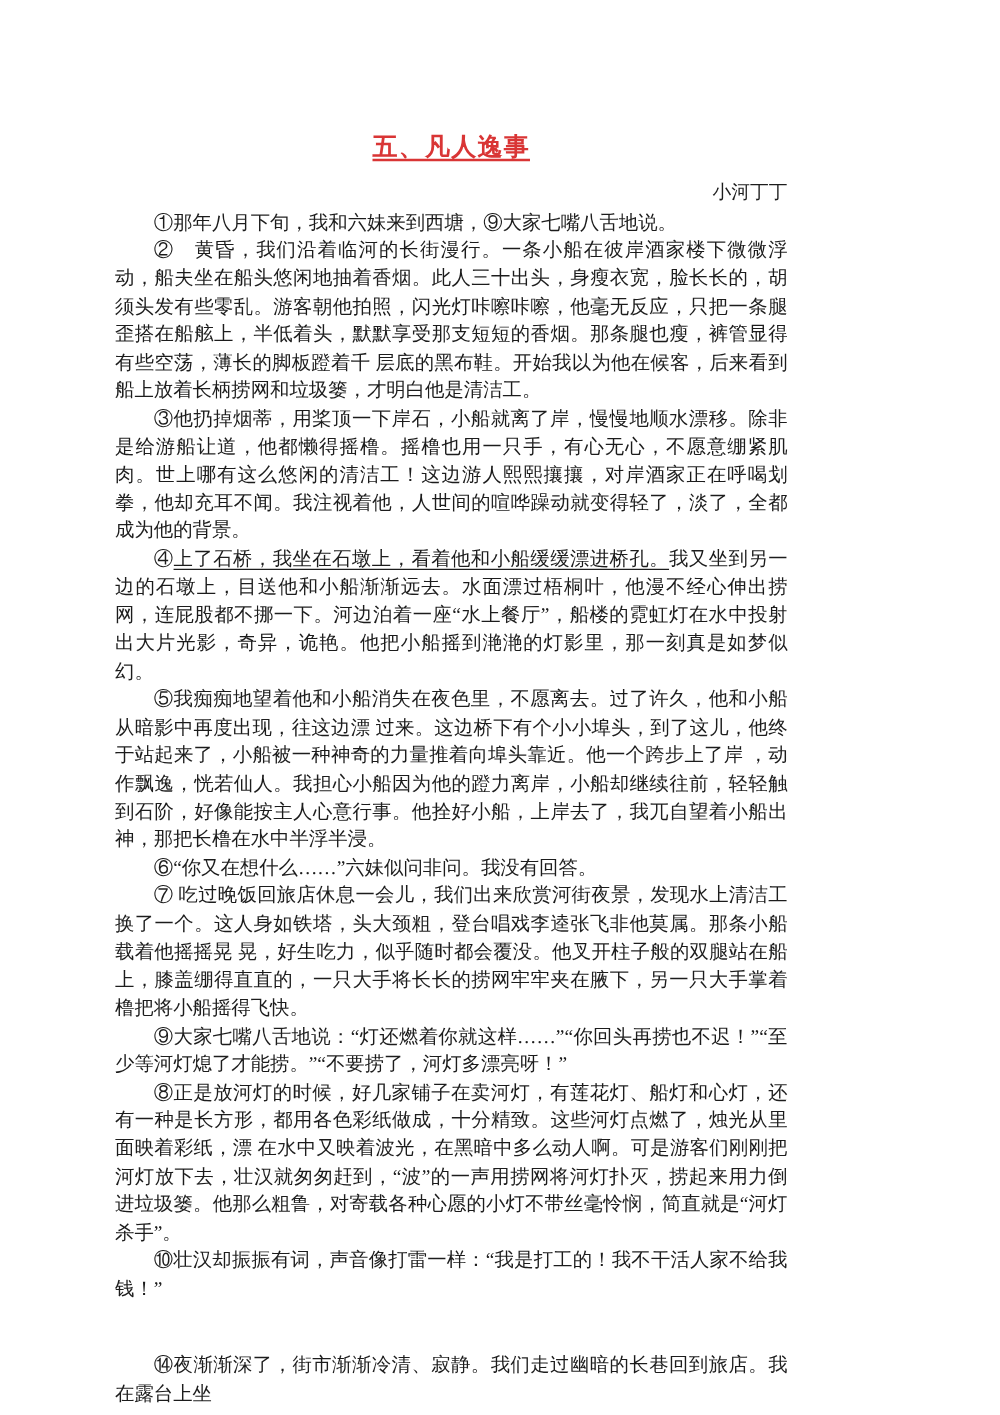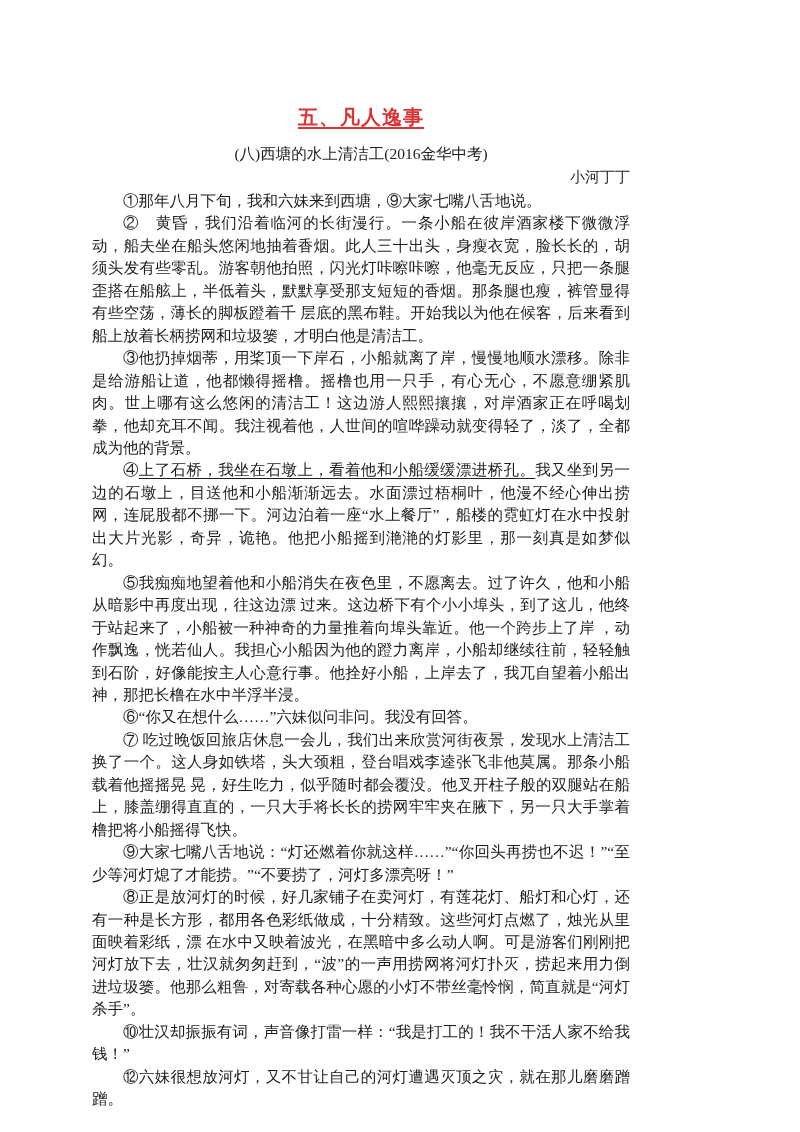--- a/index.html
+++ b/index.html
@@ -62,29 +62,27 @@
     text-decoration: underline;
     text-underline-offset: 3px;
     margin-top: 16px;
   }
 </style>
 </head>
 <body>
 
 <div class="page">
   <h1 class="title" style="color: rgb(217, 53, 53);"><span class="tline">五、凡人逸事</span></h1>
-  <div class="subtitle">(八)西塘的水上清洁工(2016金华中考)</div>
   <div class="author">小河丁丁</div>
   <div class="body-text" id="passage-body">
       <p><span>①那年八月下旬，我和六妹来到西塘，⑨大家七嘴八舌地说。</span></p>
       <p><span>②　黄昏，我们沿着临河的长街漫行。一条小船在彼岸酒家楼下微微浮动，船夫坐在船头悠闲地抽着香烟。此人三十出头，身瘦衣宽，脸长长的，胡须头发有些零乱。游客朝他拍照，闪光灯咔嚓咔嚓，他毫无反应，只把一条腿歪搭在船舷上，半低着头，默默享受那支短短的香烟。那条腿也瘦，裤管显得有些空荡，薄长的脚板蹬着千 层底的黑布鞋。开始我以为他在候客，后来看到船上放着长柄捞网和垃圾篓，才明白他是清洁工。</span></p>
       <p><span>③他扔掉烟蒂，用桨顶一下岸石，小船就离了岸，慢慢地顺水漂移。除非是给游船让道，他都懒得摇橹。摇橹也用一只手，有心无心，不愿意绷紧肌肉。世上哪有这么悠闲的清洁工！这边游人熙熙攘攘，对岸酒家正在呼喝划拳，他却充耳不闻。我注视着他，人世间的喧哗躁动就变得轻了，淡了，全都成为他的背景。</span></p>
       <p><span>④</span><span class="u">上了石桥，我坐在石墩上，看着他和小船缓缓漂进桥孔。</span><span>我又坐到另一边的石墩上，目送他和小船渐渐远去。水面漂过梧桐叶，他漫不经心伸出捞网，连屁股都不挪一下。河边泊着一座“水上餐厅”，船楼的霓虹灯在水中投射出大片光影，奇异，诡艳。他把小船摇到滟滟的灯影里，那一刻真是如梦似幻。</span></p>
       <p><span>⑤我痴痴地望着他和小船消失在夜色里，不愿离去。过了许久，他和小船从暗影中再度出现，往这边漂 过来。这边桥下有个小小埠头，到了这儿，他终于站起来了，小船被一种神奇的力量推着向埠头靠近。他一个跨步上了岸 ，动作飘逸，恍若仙人。我担心小船因为他的蹬力离岸，小船却继续往前，轻轻触到石阶，好像能按主人心意行事。他拴好小船，上岸去了，我兀自望着小船出神，那把长橹在水中半浮半浸。</span></p>
       <p><span>⑥“你又在想什么……”六妹似问非问。我没有回答。</span></p>
       <p><span>⑦ 吃过晚饭回旅店休息一会儿，我们出来欣赏河街夜景，发现水上清洁工换了一个。这人身如铁塔，头大颈粗，登台唱戏李逵张飞非他莫属。那条小船载着他摇摇晃 晃，好生吃力，似乎随时都会覆没。他叉开柱子般的双腿站在船上，膝盖绷得直直的，一只大手将长长的捞网牢牢夹在腋下，另一只大手掌着橹把将小船摇得飞快。</span></p>
       <p><span>⑨大家七嘴八舌地说：“灯还燃着你就这样……”“你回头再捞也不迟！”“至少等河灯熄了才能捞。”“不要捞了，河灯多漂亮呀！”</span></p>
       <p><span>⑧正是放河灯的时候，好几家铺子在卖河灯，有莲花灯、船灯和心灯，还有一种是长方形，都用各色彩纸做成，十分精致。这些河灯点燃了，烛光从里面映着彩纸，漂 在水中又映着波光，在黑暗中多么动人啊。可是游客们刚刚把河灯放下去，壮汉就匆匆赶到，“波”的一声用捞网将河灯扑灭，捞起来用力倒进垃圾篓。他那么粗鲁，对寄载各种心愿的小灯不带丝毫怜悯，简直就是“河灯杀手”。</span></p>
       <p><span>⑩壮汉却振振有词，声音像打雷一样：“我是打工的！我不干活人家不给我钱！”</span></p>
-      <p><span>⑫六妹很想放河灯，又不甘让自己的河灯遭遇灭顶之灾，就在那儿磨磨蹭蹭。</span></p>
       <p class="gap"><span>⑭夜渐渐深了，街市渐渐冷清、寂静。我们走过幽暗的长巷回到旅店。我在露台上坐</span></p>
     </div>
 </div>
 
 </body></html>

